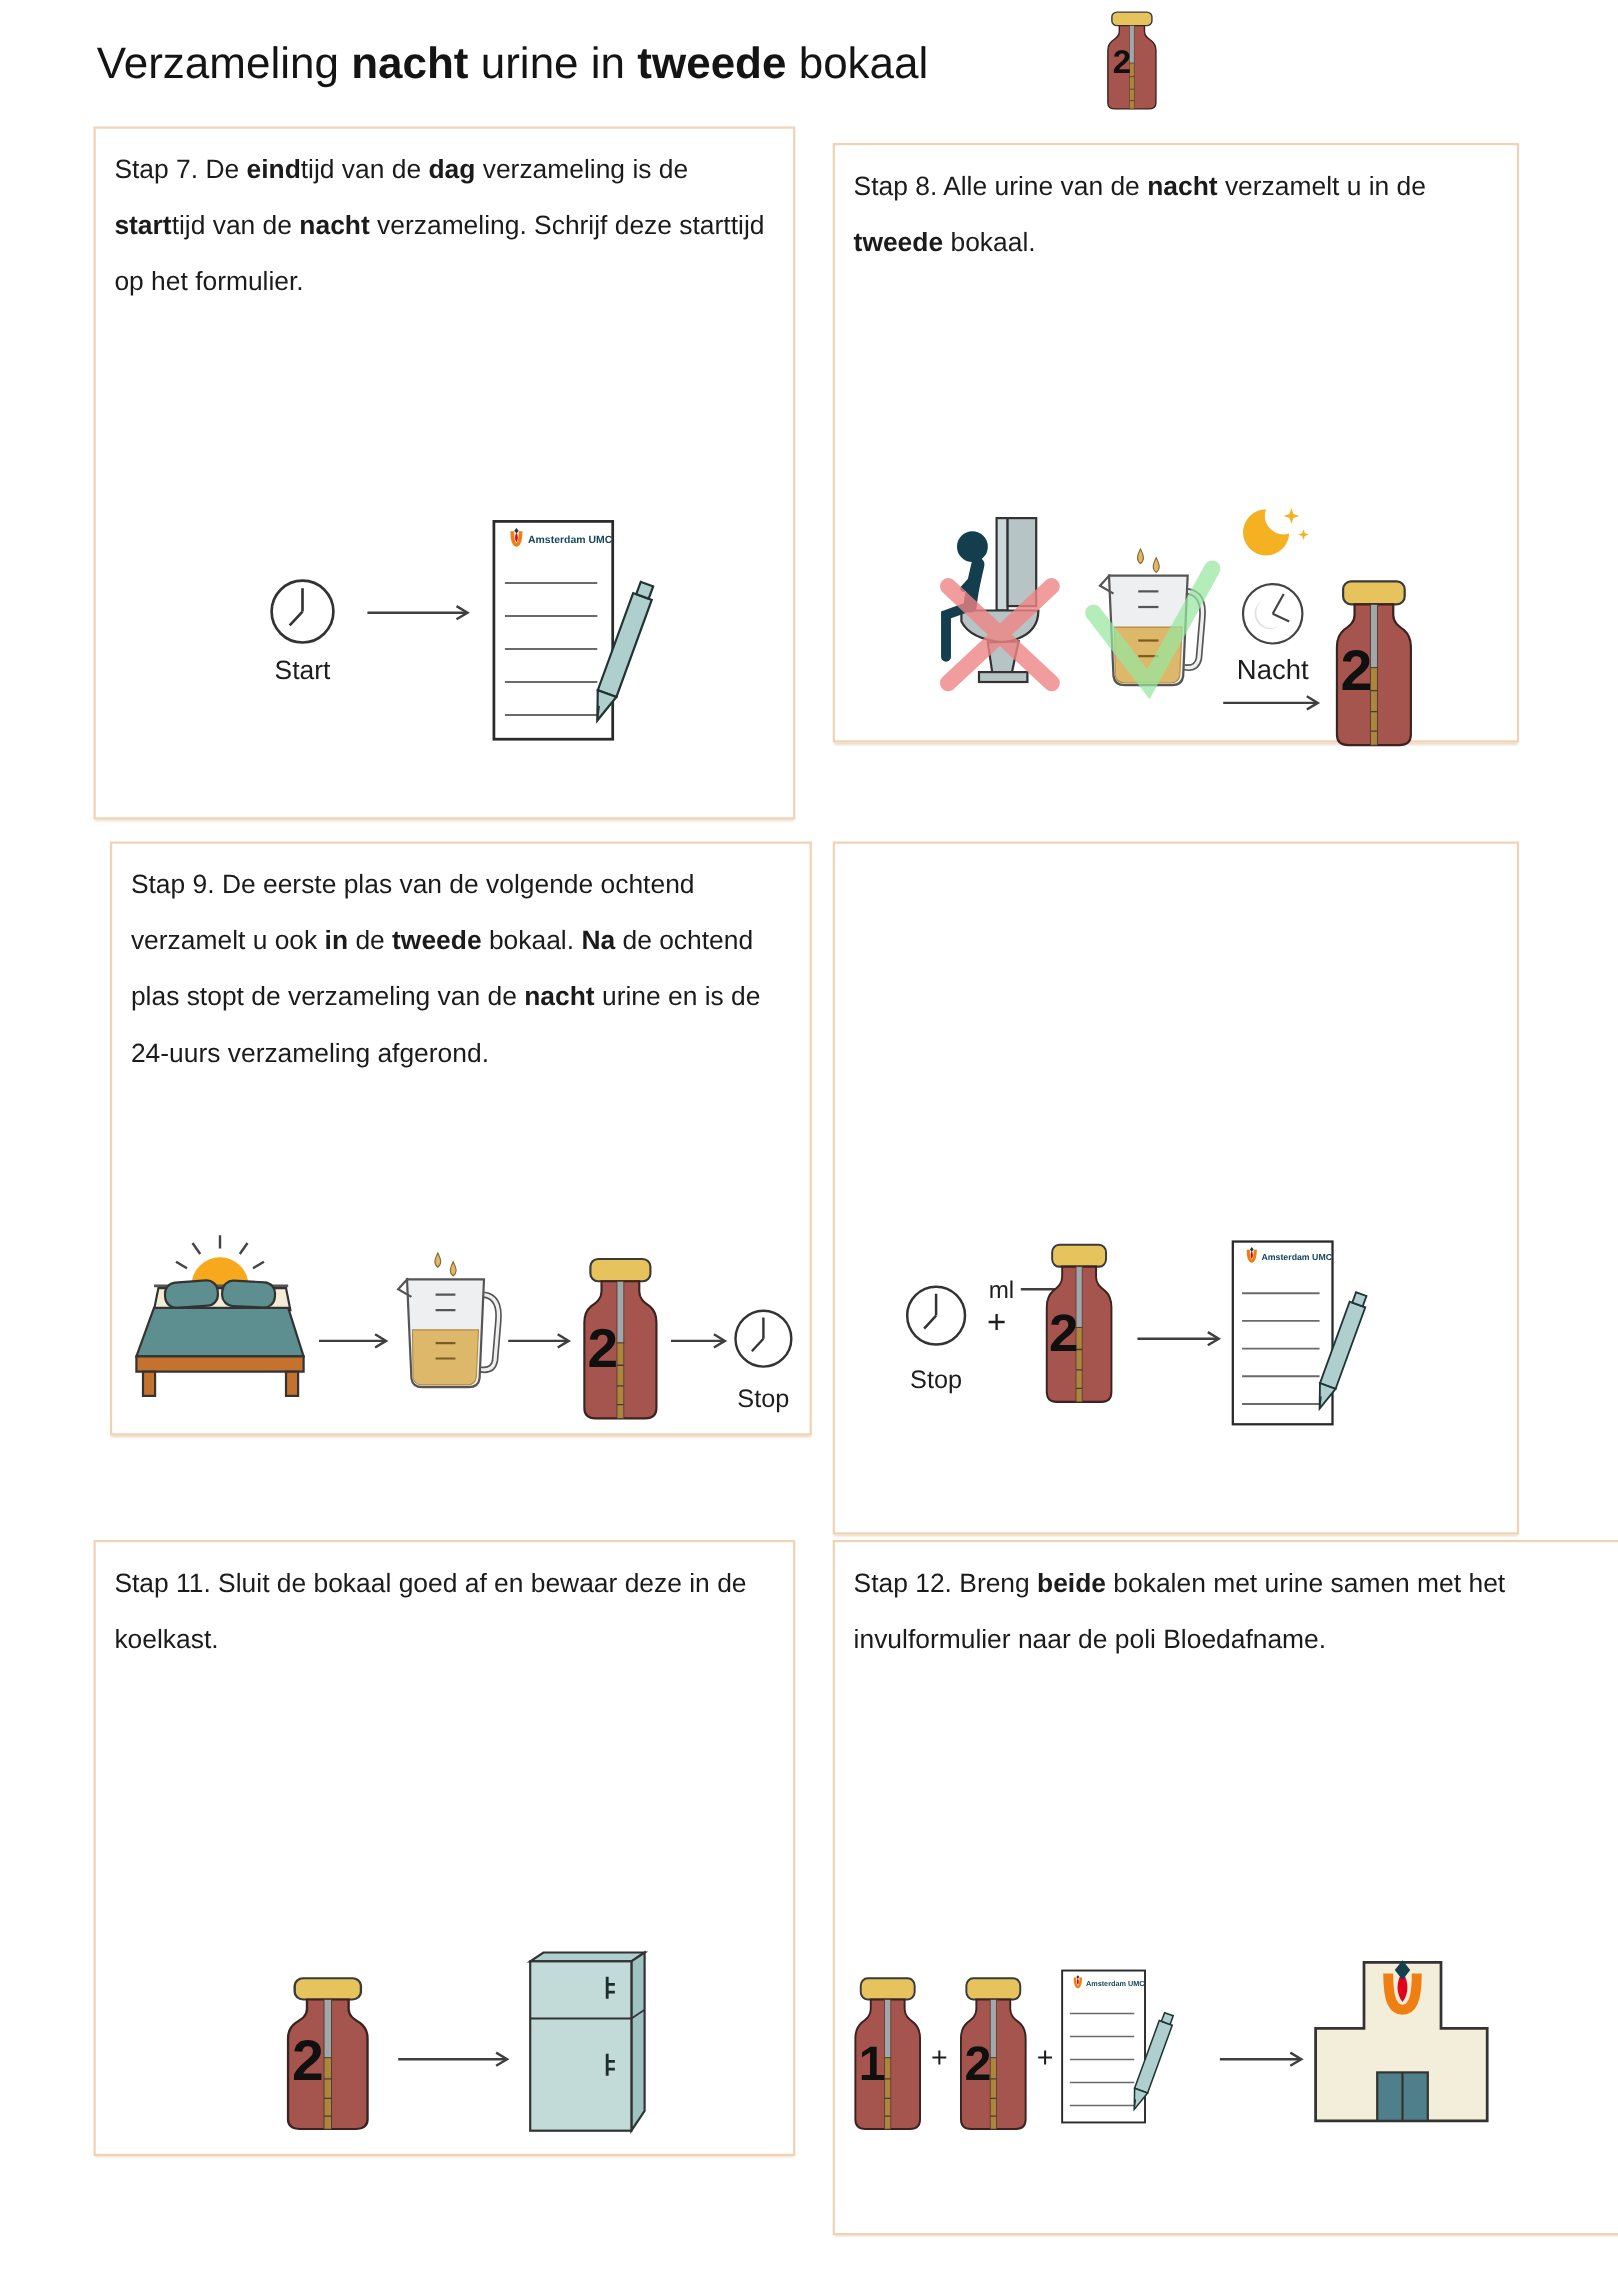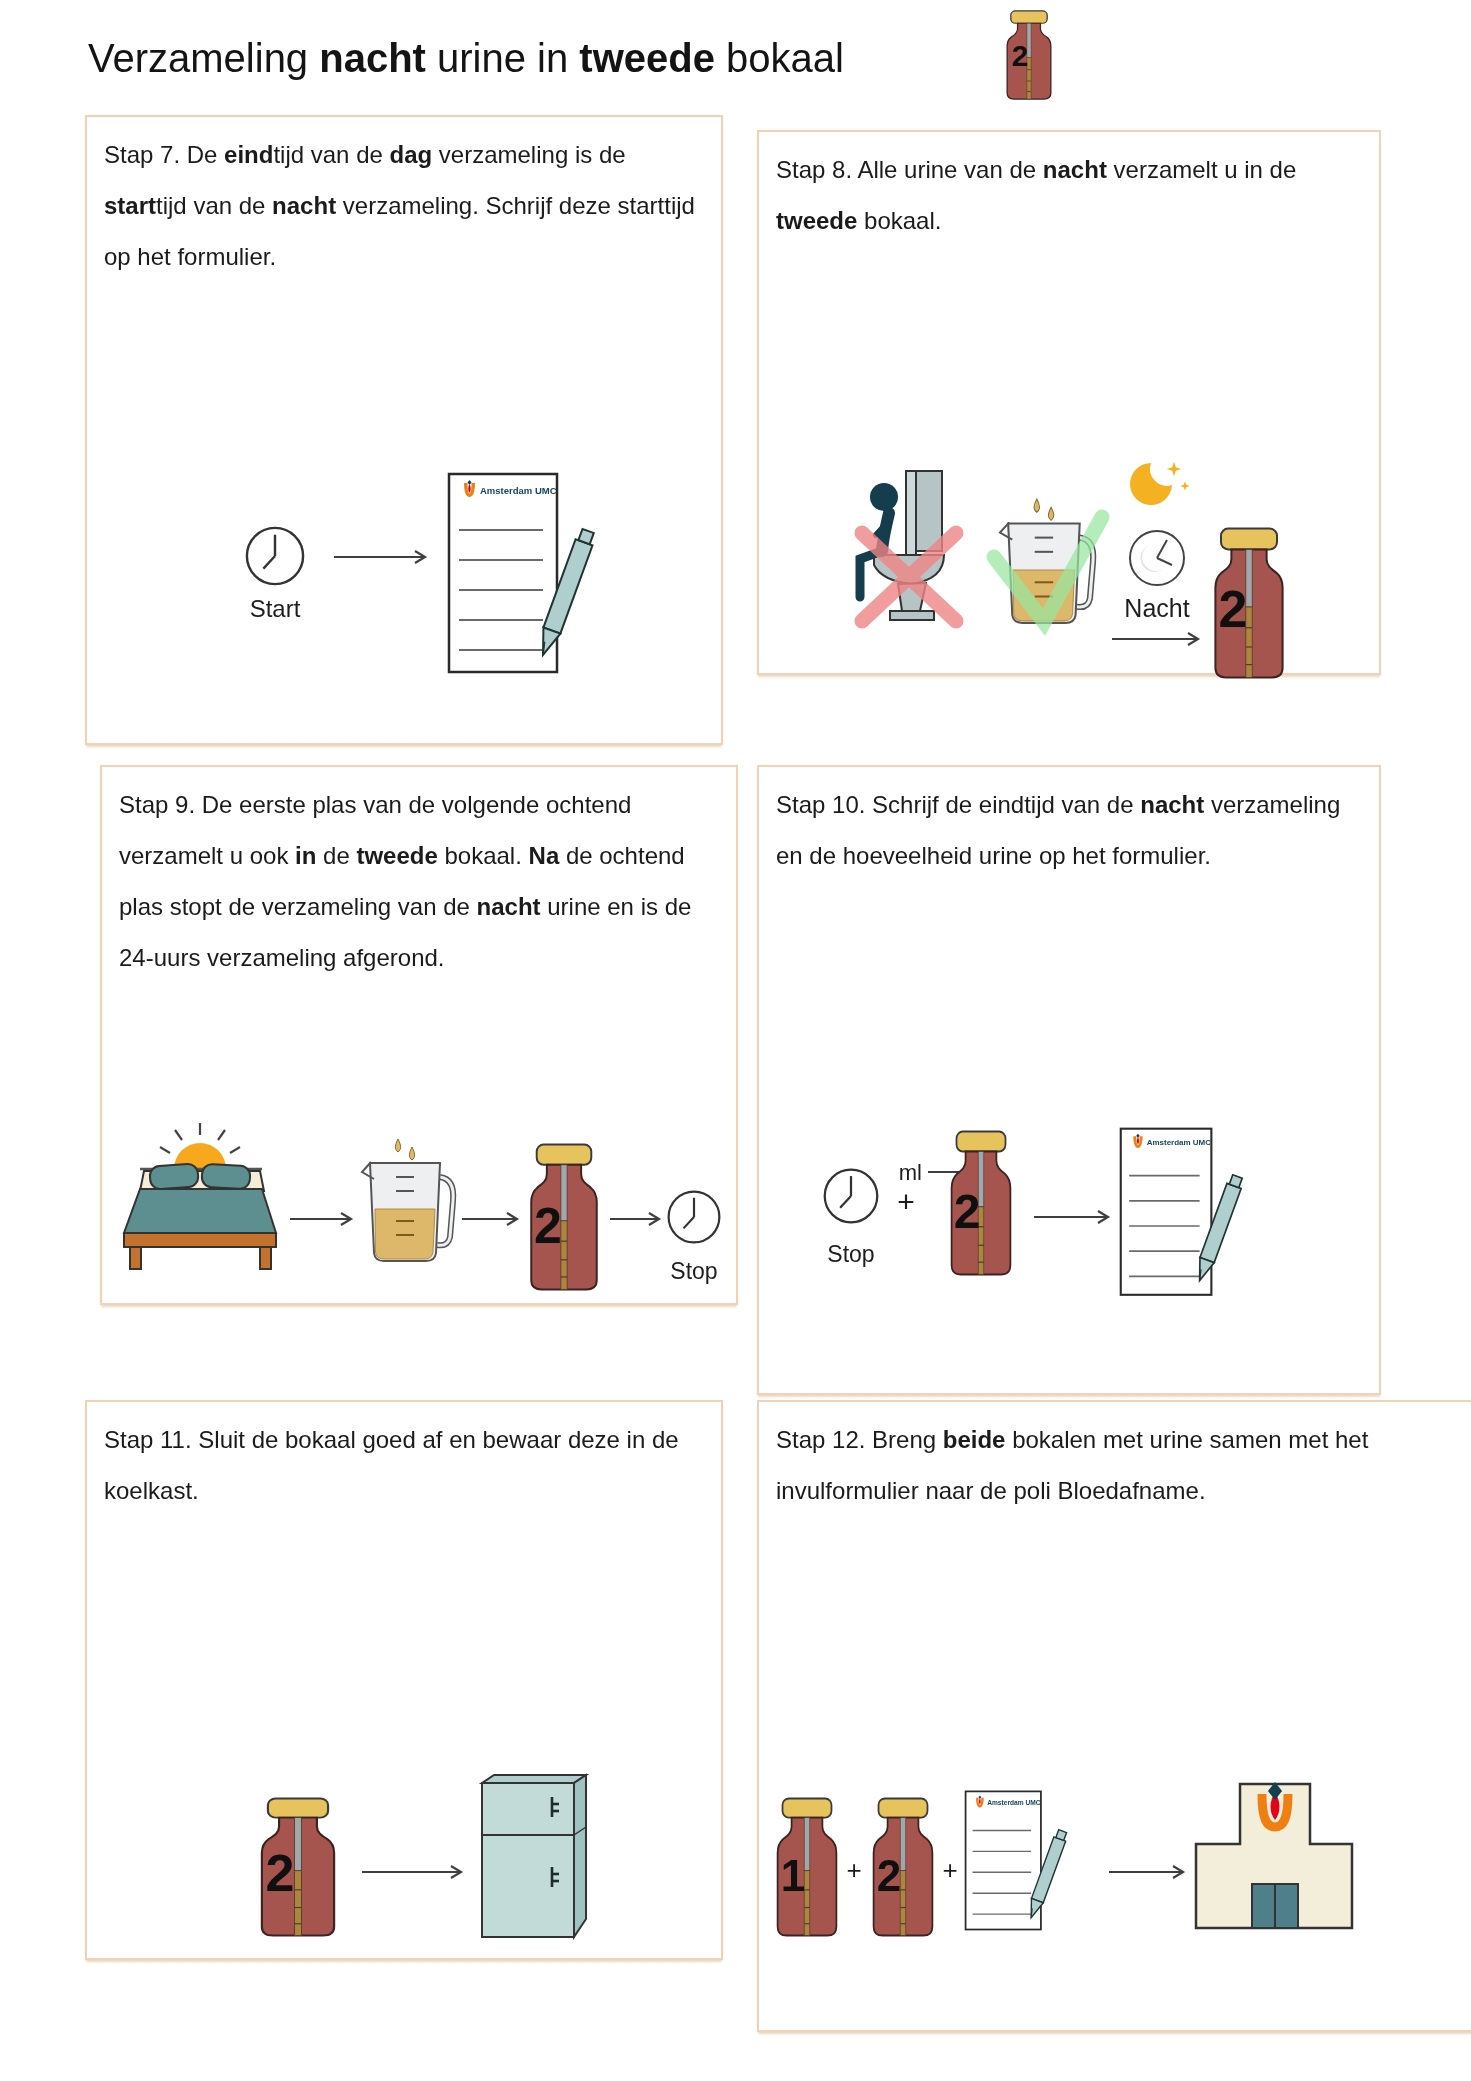--- a/index.html
+++ b/index.html
@@ -203,21 +203,20 @@
         <path d="M539,106 L549,112 L539,118"></path>
     </g>
     <g>
       <use href="#clock-sym" x="556" y="82" width="56" height="56"></use>
     </g>
     <text x="584" y="172" class="slabel" style="font-size:23px">Stop</text>
   </svg>
 </section>
 
 <section class="panel" style="left:757px;top:765px;width:624px;height:630px">
-  <p><span>Stap 10. Schrijf de eindtijd van de </span><b>nacht</b><span> verzameling en de hoeveelheid urine op het formulier.</span></p>
   <svg class="illus" style="left:35px;top:345px" width="590" height="235">
     <g>
       <use href="#clock-sym" x="28" y="55" width="58" height="58"></use>
     </g>
     <text x="57" y="150" class="slabel" style="font-size:23px">Stop</text>
     <text x="112" y="100" class="slabel" style="font-size:30px">+</text>
     <text x="128" y="68" class="slabel" style="font-size:22px;text-anchor:end">ml</text>
     <g class="arrow">
       <line x1="134" y1="60" x2="178" y2="60"></line>
         <path d="M170,55 L179,60 L170,65"></path>

